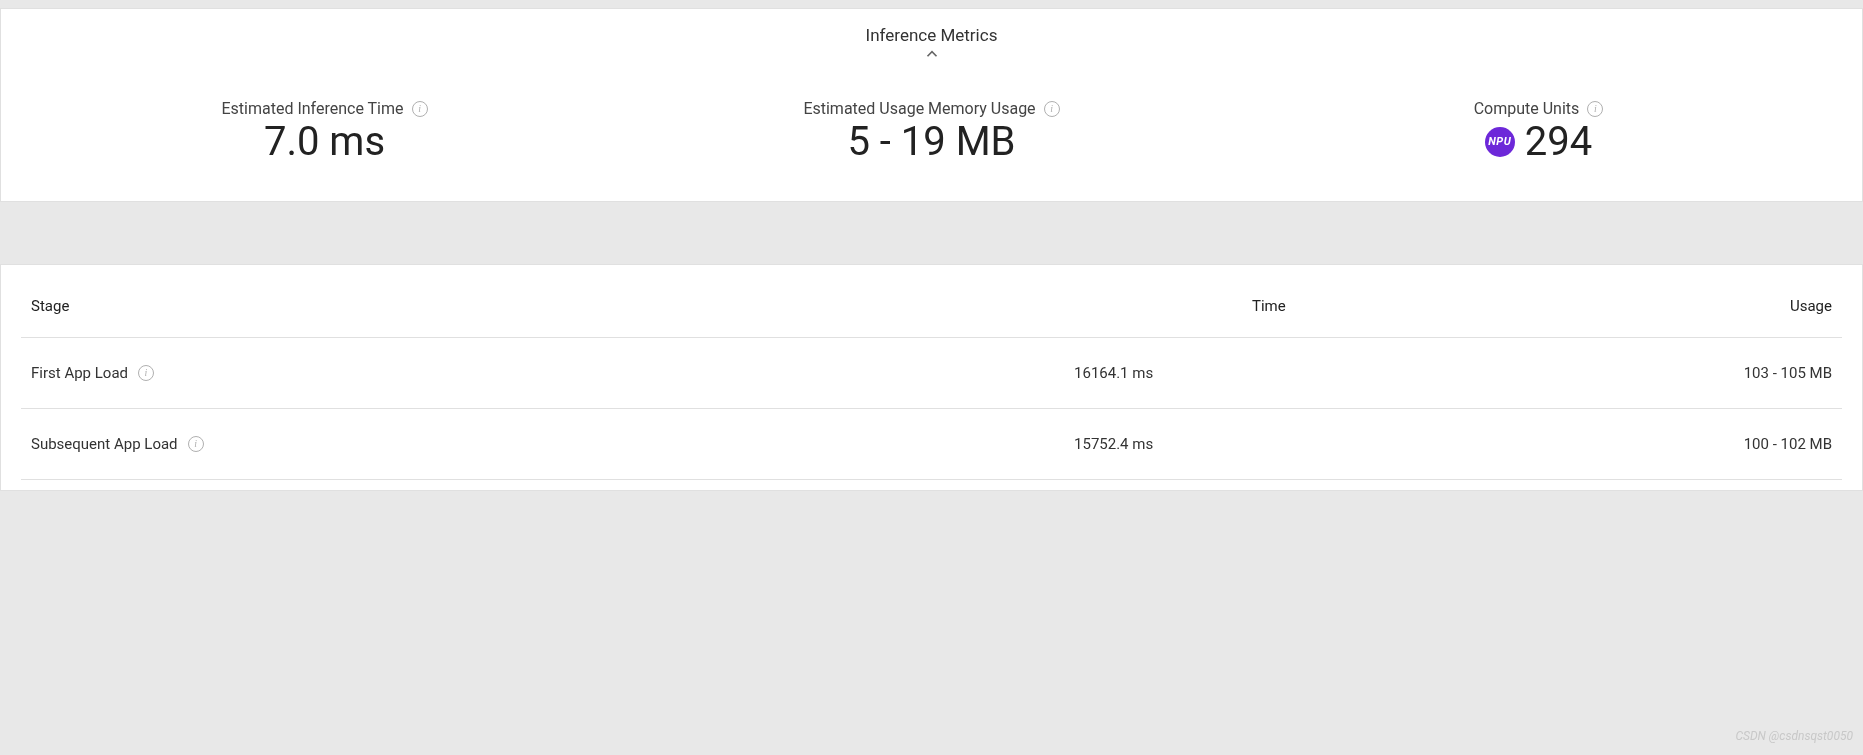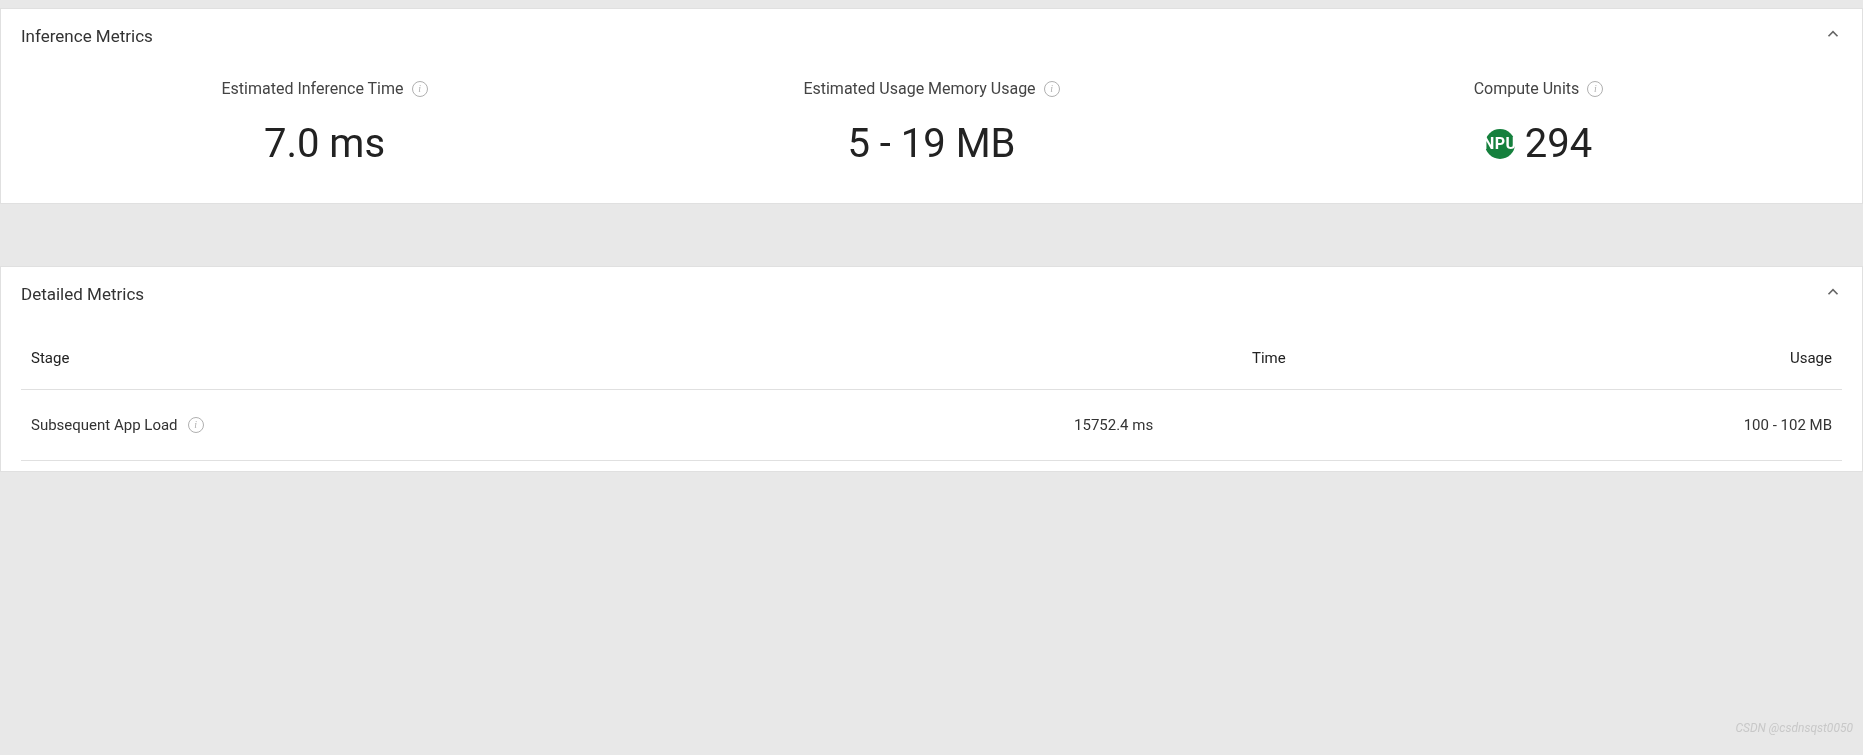--- a/index.html
+++ b/index.html
@@ -12,40 +12,41 @@
     .panel {
       background: #fff;
       border: 1px solid #e0e0e0;
       margin-top: 8px;
     }
     .panel-header {
       display: flex;
       justify-content: space-between;
       align-items: center;
       padding: 16px 20px 12px 20px;
+      flex-direction: column;
     }
     .panel-title {
       font-size: 17px;
       font-weight: 400;
       color: #333;
     }
     .chevron {
       color: #666;
       cursor: pointer;
     }
     .metrics-row {
       display: flex;
       padding: 20px 20px 36px 20px;
     }
     .metric {
       flex: 1;
       display: flex;
       flex-direction: column;
       align-items: center;
-      gap: 22px;
+      gap: 0;
     }
     .metric-label {
       display: flex;
       align-items: center;
       gap: 8px;
       font-size: 16px;
       color: #444;
     }
     .metric-value {
       font-size: 40px;
@@ -63,31 +64,32 @@
       display: inline-flex;
       align-items: center;
       justify-content: center;
       font-size: 10px;
       color: #b0b0b0;
       font-style: italic;
       font-family: Georgia, serif;
       line-height: 1;
     }
     .npu-badge {
-      background: #15803d;
+      background: #6d28d9;
       color: #fff;
-      font-size: 16px;
+      font-size: 11px;
       font-weight: 700;
       width: 30px;
       height: 30px;
       border-radius: 50%;
       display: inline-flex;
       align-items: center;
       justify-content: center;
       letter-spacing: 0.5px;
+      font-style: italic;
     }
     .spacer {
       height: 54px;
       background: #e8e8e8;
     }
     .table-wrap {
       padding: 0 20px 10px 20px;
     }
     table {
       width: 100%;
@@ -113,21 +115,21 @@
     td.col-stage { text-align: left; }
     td.col-stage .row-flex { display: flex; align-items: center; gap: 10px; }
     td.col-time { text-align: center; }
     td.col-mem { text-align: right; }
     .col-stage { width: 50%; }
     .col-time  { width: 20%; }
     .col-mem   { width: 30%; }
     .watermark {
       position: fixed;
       right: 10px;
-      bottom: 20px;
+      bottom: 12px;
       font-size: 12px;
       color: #c8c8c8;
       font-style: italic;
       pointer-events: none;
     }
   </style>
 </head>
 <body>
 
 <div class="panel">
@@ -166,39 +168,41 @@
         <span class="npu-badge">NPU</span>
         <span>294</span>
       </div>
     </div>
   </div>
 </div>
 
 <div class="spacer"></div>
 
 <div class="panel">
-  <div class="panel-header">
-    <div class="panel-title">Detailed Metrics</div>
-    <div class="chevron">
-      <svg width="18" height="18" viewBox="0 0 24 24" fill="none" stroke="currentColor" stroke-width="2.2">
-          <polyline points="6 15 12 9 18 15"></polyline>
-        </svg>
-    </div>
-  </div>
 
   <div class="table-wrap">
     <table>
       <thead>
         <tr>
           <th class="col-stage">Stage</th>
           <th class="col-time">Time</th>
           <th class="col-mem">Usage</th>
         </tr>
       </thead>
       <tbody>
+        <tr>
+          <td class="col-stage">
+            <span class="row-flex">
+              <span>First App Load</span>
+              <span class="info-icon">i</span>
+            </span>
+          </td>
+          <td class="col-time">16164.1 ms</td>
+          <td class="col-mem">103 - 105 MB</td>
+        </tr>
         <tr>
           <td class="col-stage">
             <span class="row-flex">
               <span>Subsequent App Load</span>
               <span class="info-icon">i</span>
             </span>
           </td>
           <td class="col-time">15752.4 ms</td>
           <td class="col-mem">100 - 102 MB</td>
         </tr>

